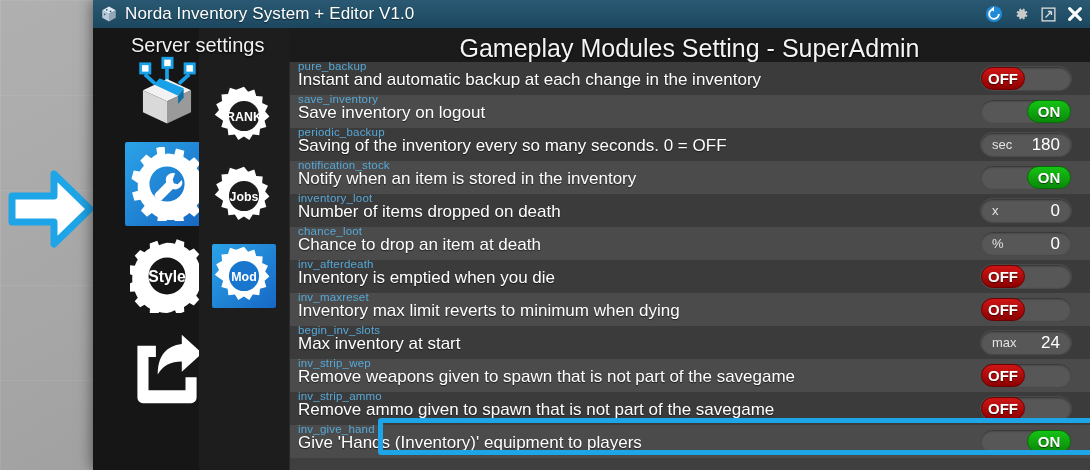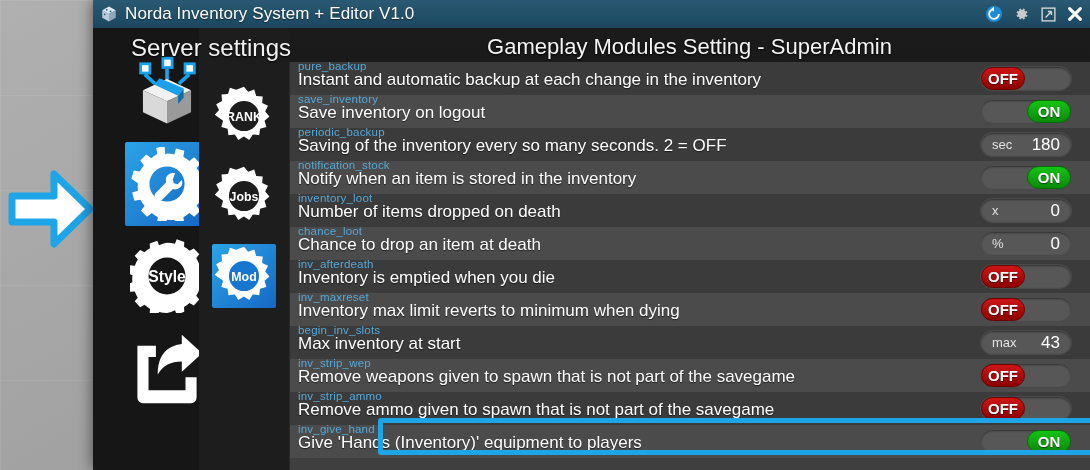--- a/index.html
+++ b/index.html
@@ -63,25 +63,25 @@
     padding-top:56px; gap:16px;
   }
   .sub-icon{
     width:64px; height:64px; display:flex; align-items:center; justify-content:center;
     cursor:pointer; border-radius:2px;
   }
   .sub-icon.sel{ background:linear-gradient(135deg,#2ba3e8,#1668c4); }
   
   #hdr-server{
     position:absolute; left:38px; top:6px; color:#f2f2f2;
-    font-size:24px; white-space:nowrap; text-shadow:0 1px 2px #000;
+    font-size:20px; white-space:nowrap; text-shadow:0 1px 2px #000;
   }
   #hdr-main{
     position:absolute; left:196px; right:0; top:6px; text-align:center;
-    color:#f4f4f4; font-size:22px; white-space:nowrap; text-shadow:0 1px 2px #000;
+    color:#f4f4f4; font-size:25px; white-space:nowrap; text-shadow:0 1px 2px #000;
   }
   
   #panel{
     flex:1; min-width:0; margin-top:34px;
     background:#3f3f3f;
     position:relative; overflow:hidden;
     border-left:1px solid #2a2a2a;
   }
   .row{
     height:33px; display:flex; align-items:stretch; position:relative;
@@ -267,21 +267,21 @@
           </div>
           <div class="ctl-wrap">
             <div class="pill on">
               <div class="knob">ON</div>
             </div>
           </div>
         </div>
         <div class="row odd">
           <div class="row-text">
             <div class="row-key">periodic_backup</div>
-            <div class="row-desc">Saving of the inventory every so many seconds. 2 = OFF</div>
+            <div class="row-desc">Saving of the inventory every so many seconds. 0 = OFF</div>
           </div>
           <div class="ctl-wrap">
             <div class="pill num">
               <span class="unit">sec</span>
               <span class="val">180</span>
             </div>
           </div>
         </div>
         <div class="row even">
           <div class="row-text">
@@ -341,21 +341,21 @@
           </div>
         </div>
         <div class="row odd">
           <div class="row-text">
             <div class="row-key">begin_inv_slots</div>
             <div class="row-desc">Max inventory at start</div>
           </div>
           <div class="ctl-wrap">
             <div class="pill num">
               <span class="unit">max</span>
-              <span class="val">43</span>
+              <span class="val">24</span>
             </div>
           </div>
         </div>
         <div class="row even">
           <div class="row-text">
             <div class="row-key">inv_strip_wep</div>
             <div class="row-desc">Remove weapons given to spawn that is not part of the savegame</div>
           </div>
           <div class="ctl-wrap">
             <div class="pill off">

